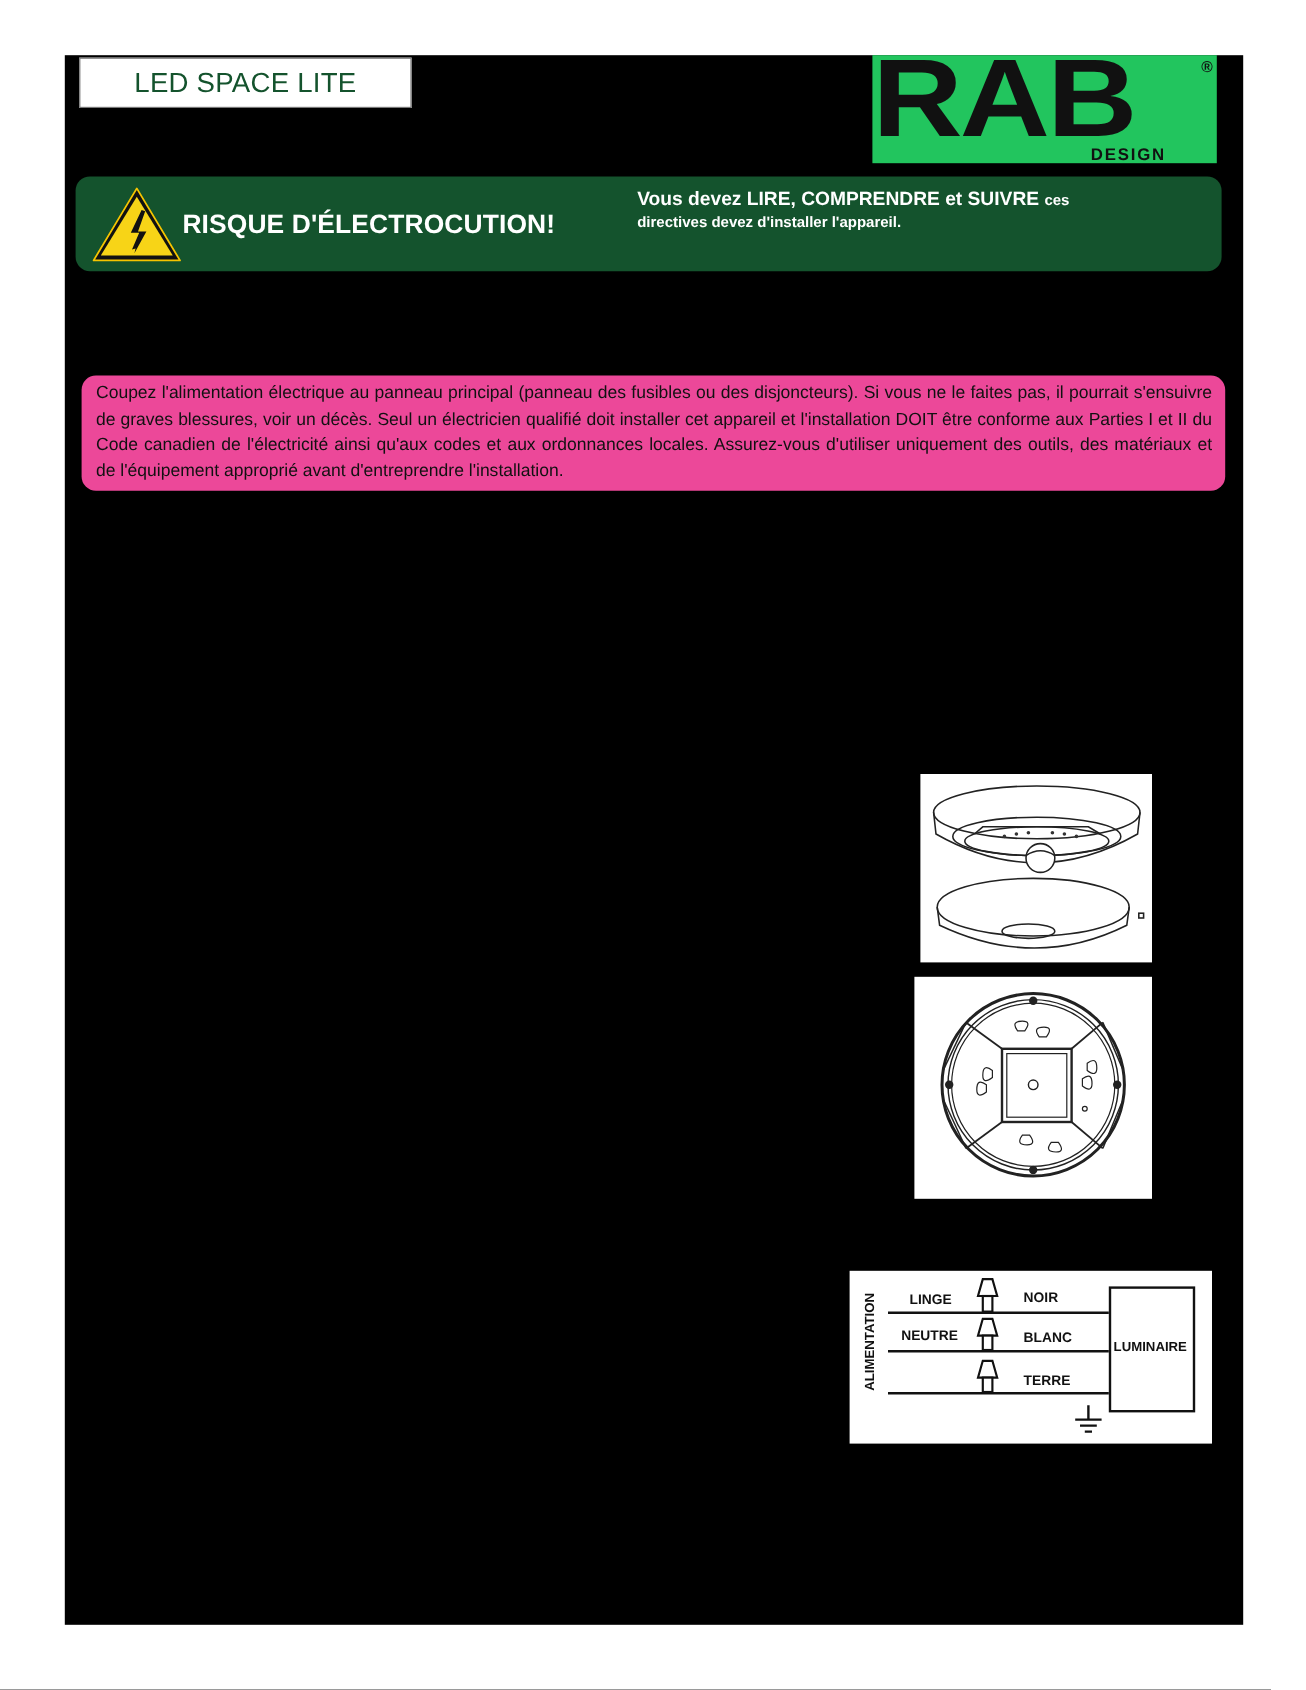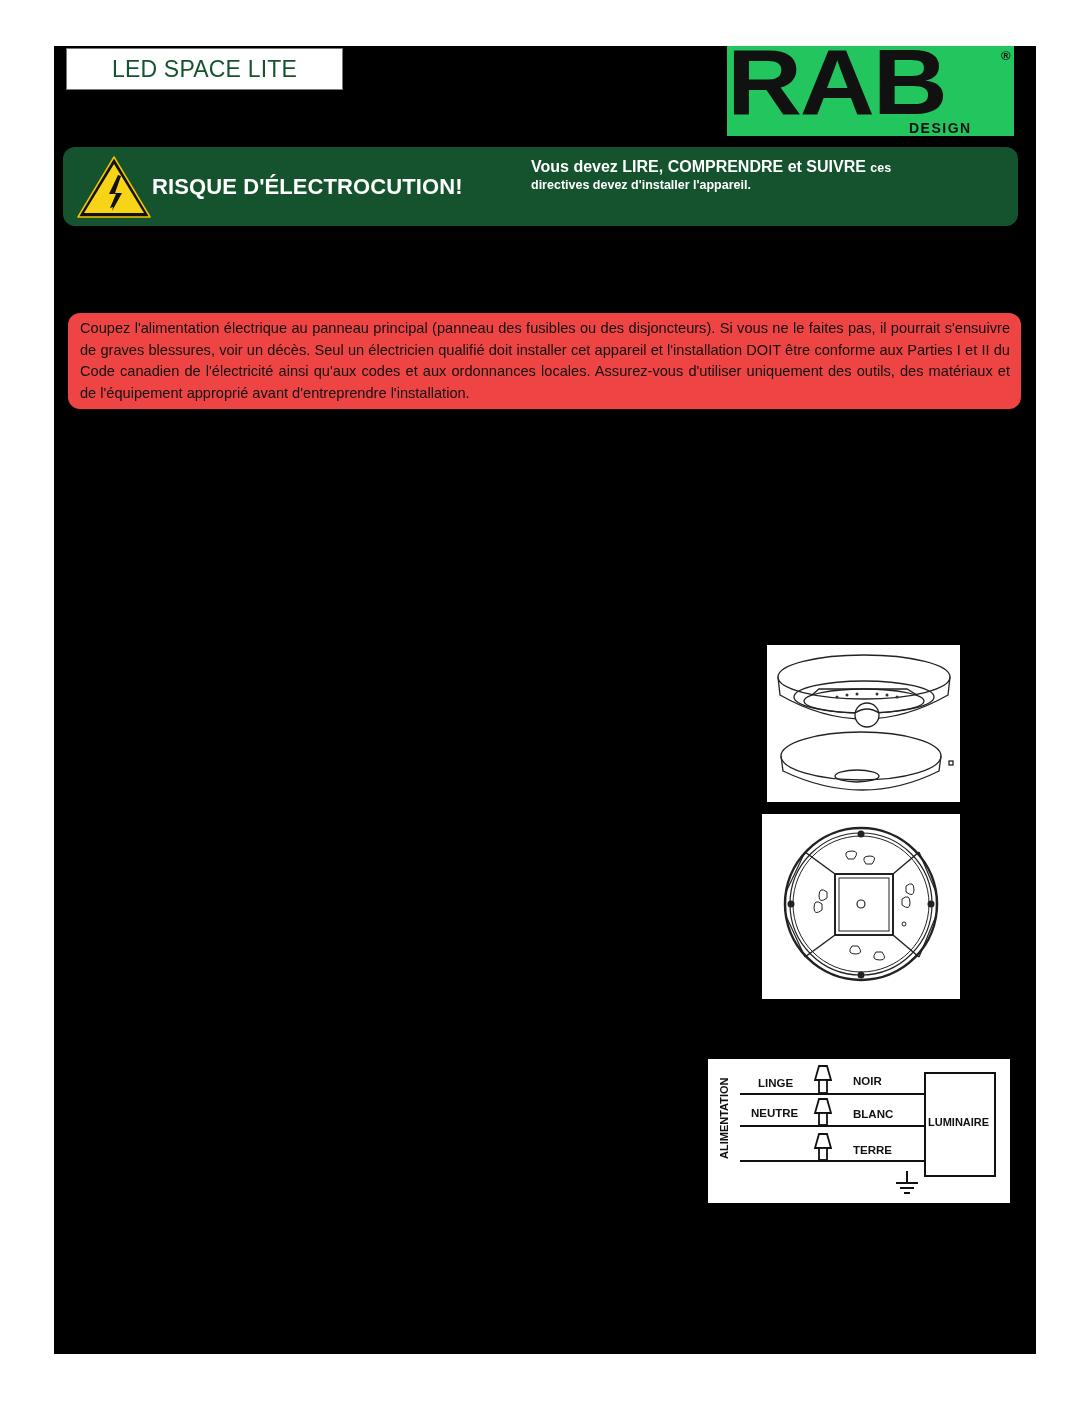--- a/index.html
+++ b/index.html
@@ -32,21 +32,21 @@
   }
   .warn-icon { position: absolute; left: 13px; top: 8px; width: 76px; height: 64px; }
   .banner-title {
     position: absolute; left: 89px; top: 27px; color: #fff; font-weight: bold; font-size: 22px; letter-spacing: 0.1px;
   }
   .banner-right { position: absolute; left: 468px; top: 11px; color: #fff; font-weight: bold; width: 480px; }
   .banner-right .big { font-size: 16px; }
   .banner-right .small { font-size: 12.5px; }
   .banner-right .line2 { font-size: 12.5px; margin-top: 2px; display: block; }
   .notice {
-    position: absolute; left: 68px; top: 313px; width: 953px; height: 96px; background: #ef4444;
+    position: absolute; left: 68px; top: 313px; width: 953px; height: 96px; background: #ec4899;
     border-radius: 12px; box-sizing: border-box; padding: 5px 11px 16px 12px;
     font-size: 14.6px; line-height: 21.6px; color: #111; text-align: justify; text-align-last: left;
   }
   .figure { position: absolute; background: #fff; }
   .fig1 { left: 767px; top: 645px; width: 193px; height: 157px; }
   .fig2 { left: 762px; top: 814px; width: 198px; height: 185px; }
   .wiring { left: 708px; top: 1059px; width: 302px; height: 144px; }
   .wiring svg text { font-family: "Liberation Sans", sans-serif; font-weight: bold; fill: #111; }
 </style>
 </head>

